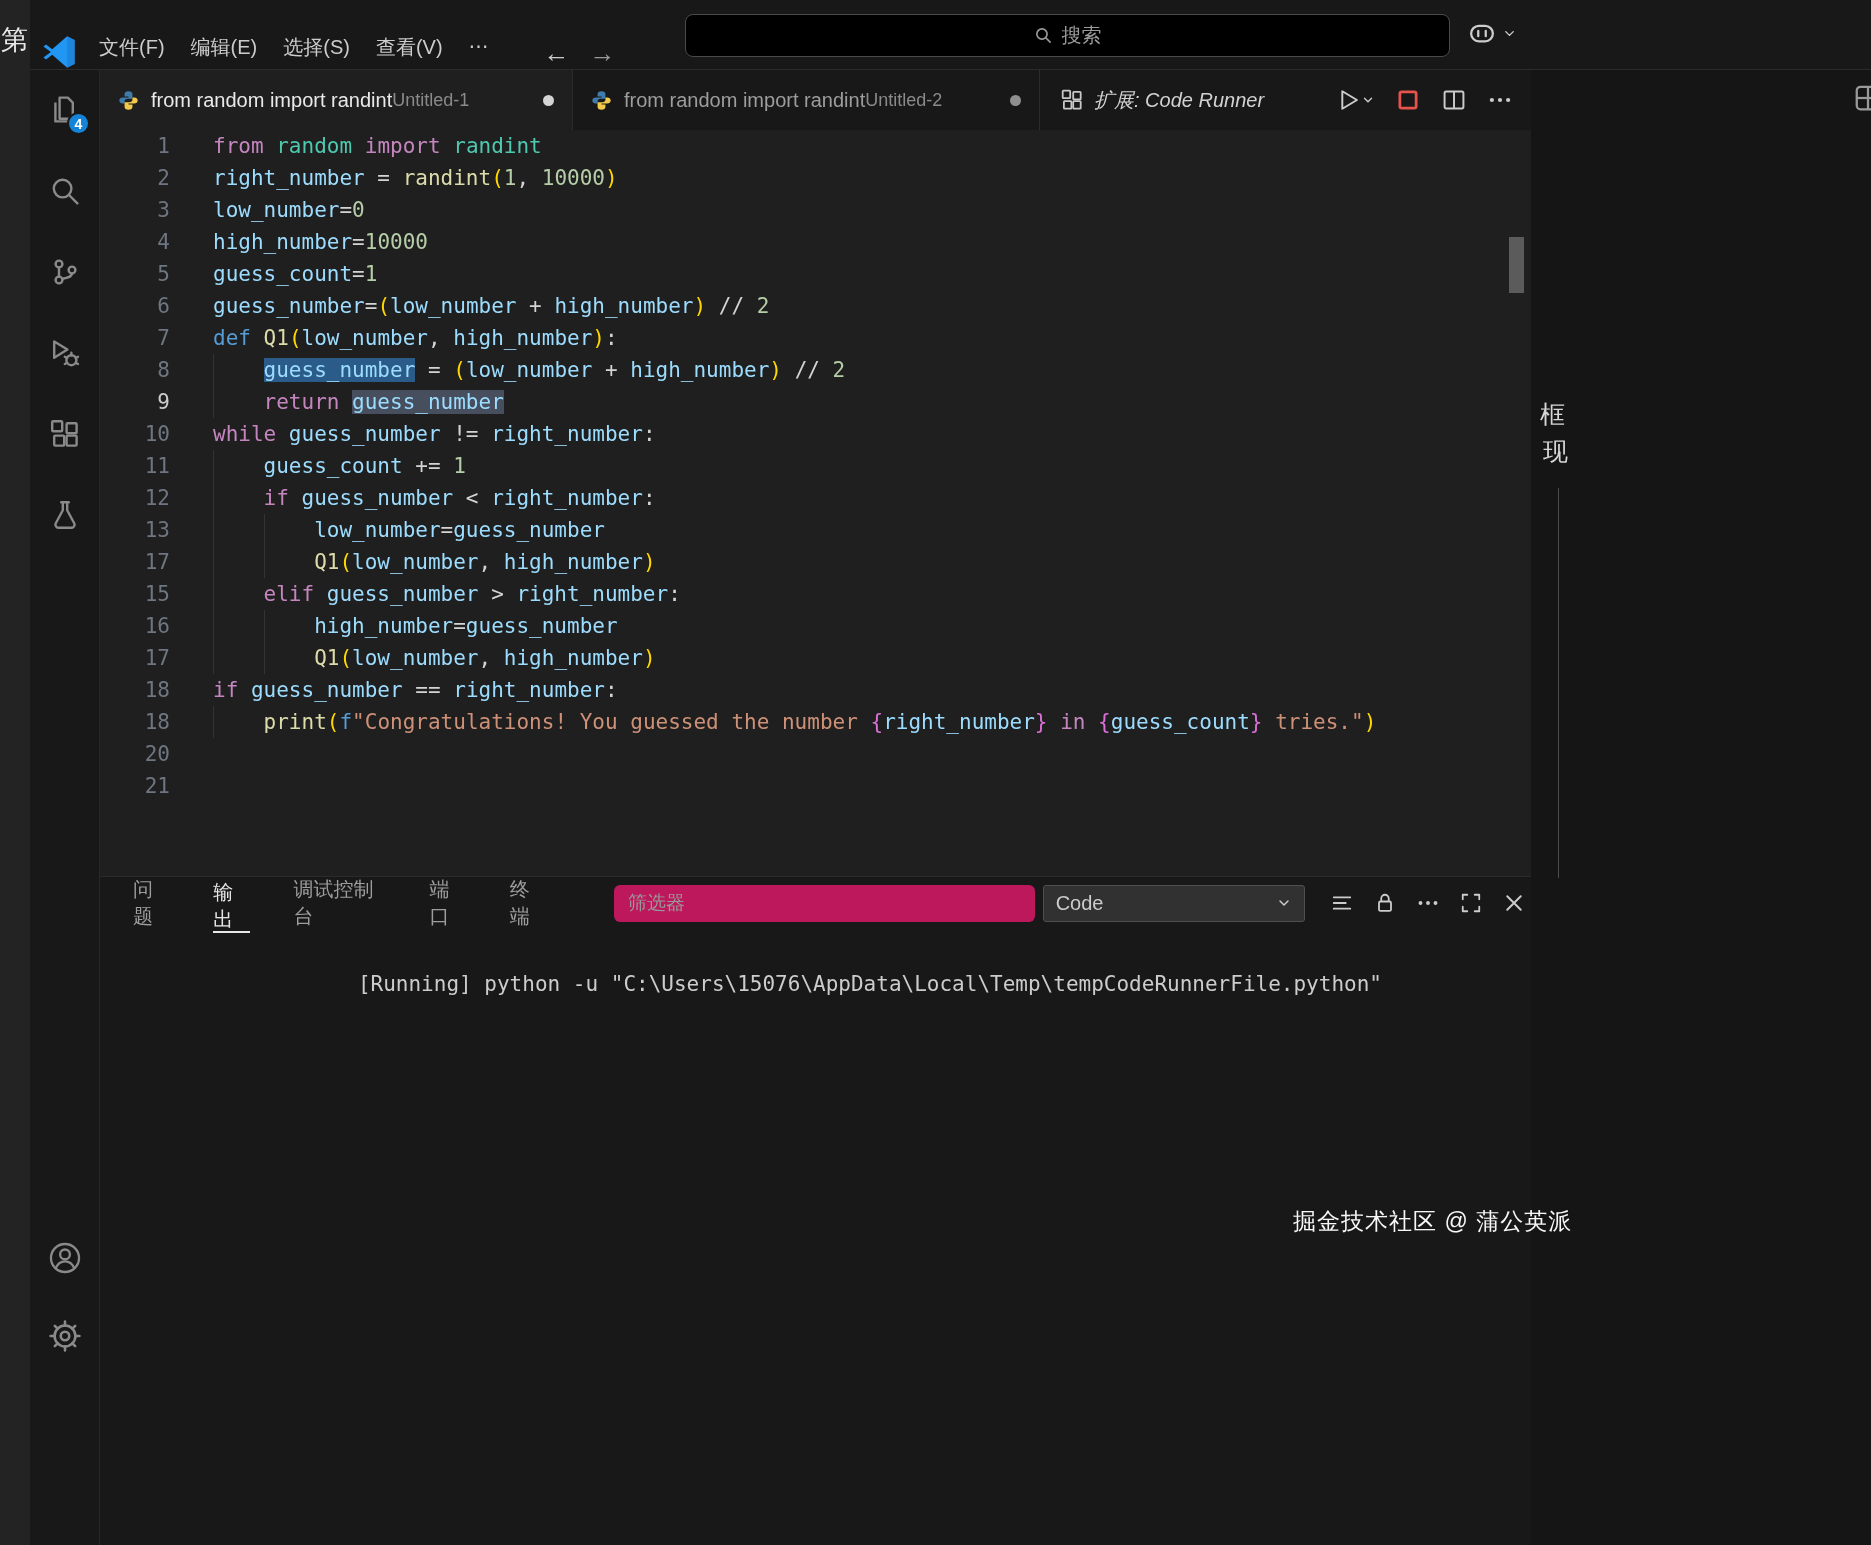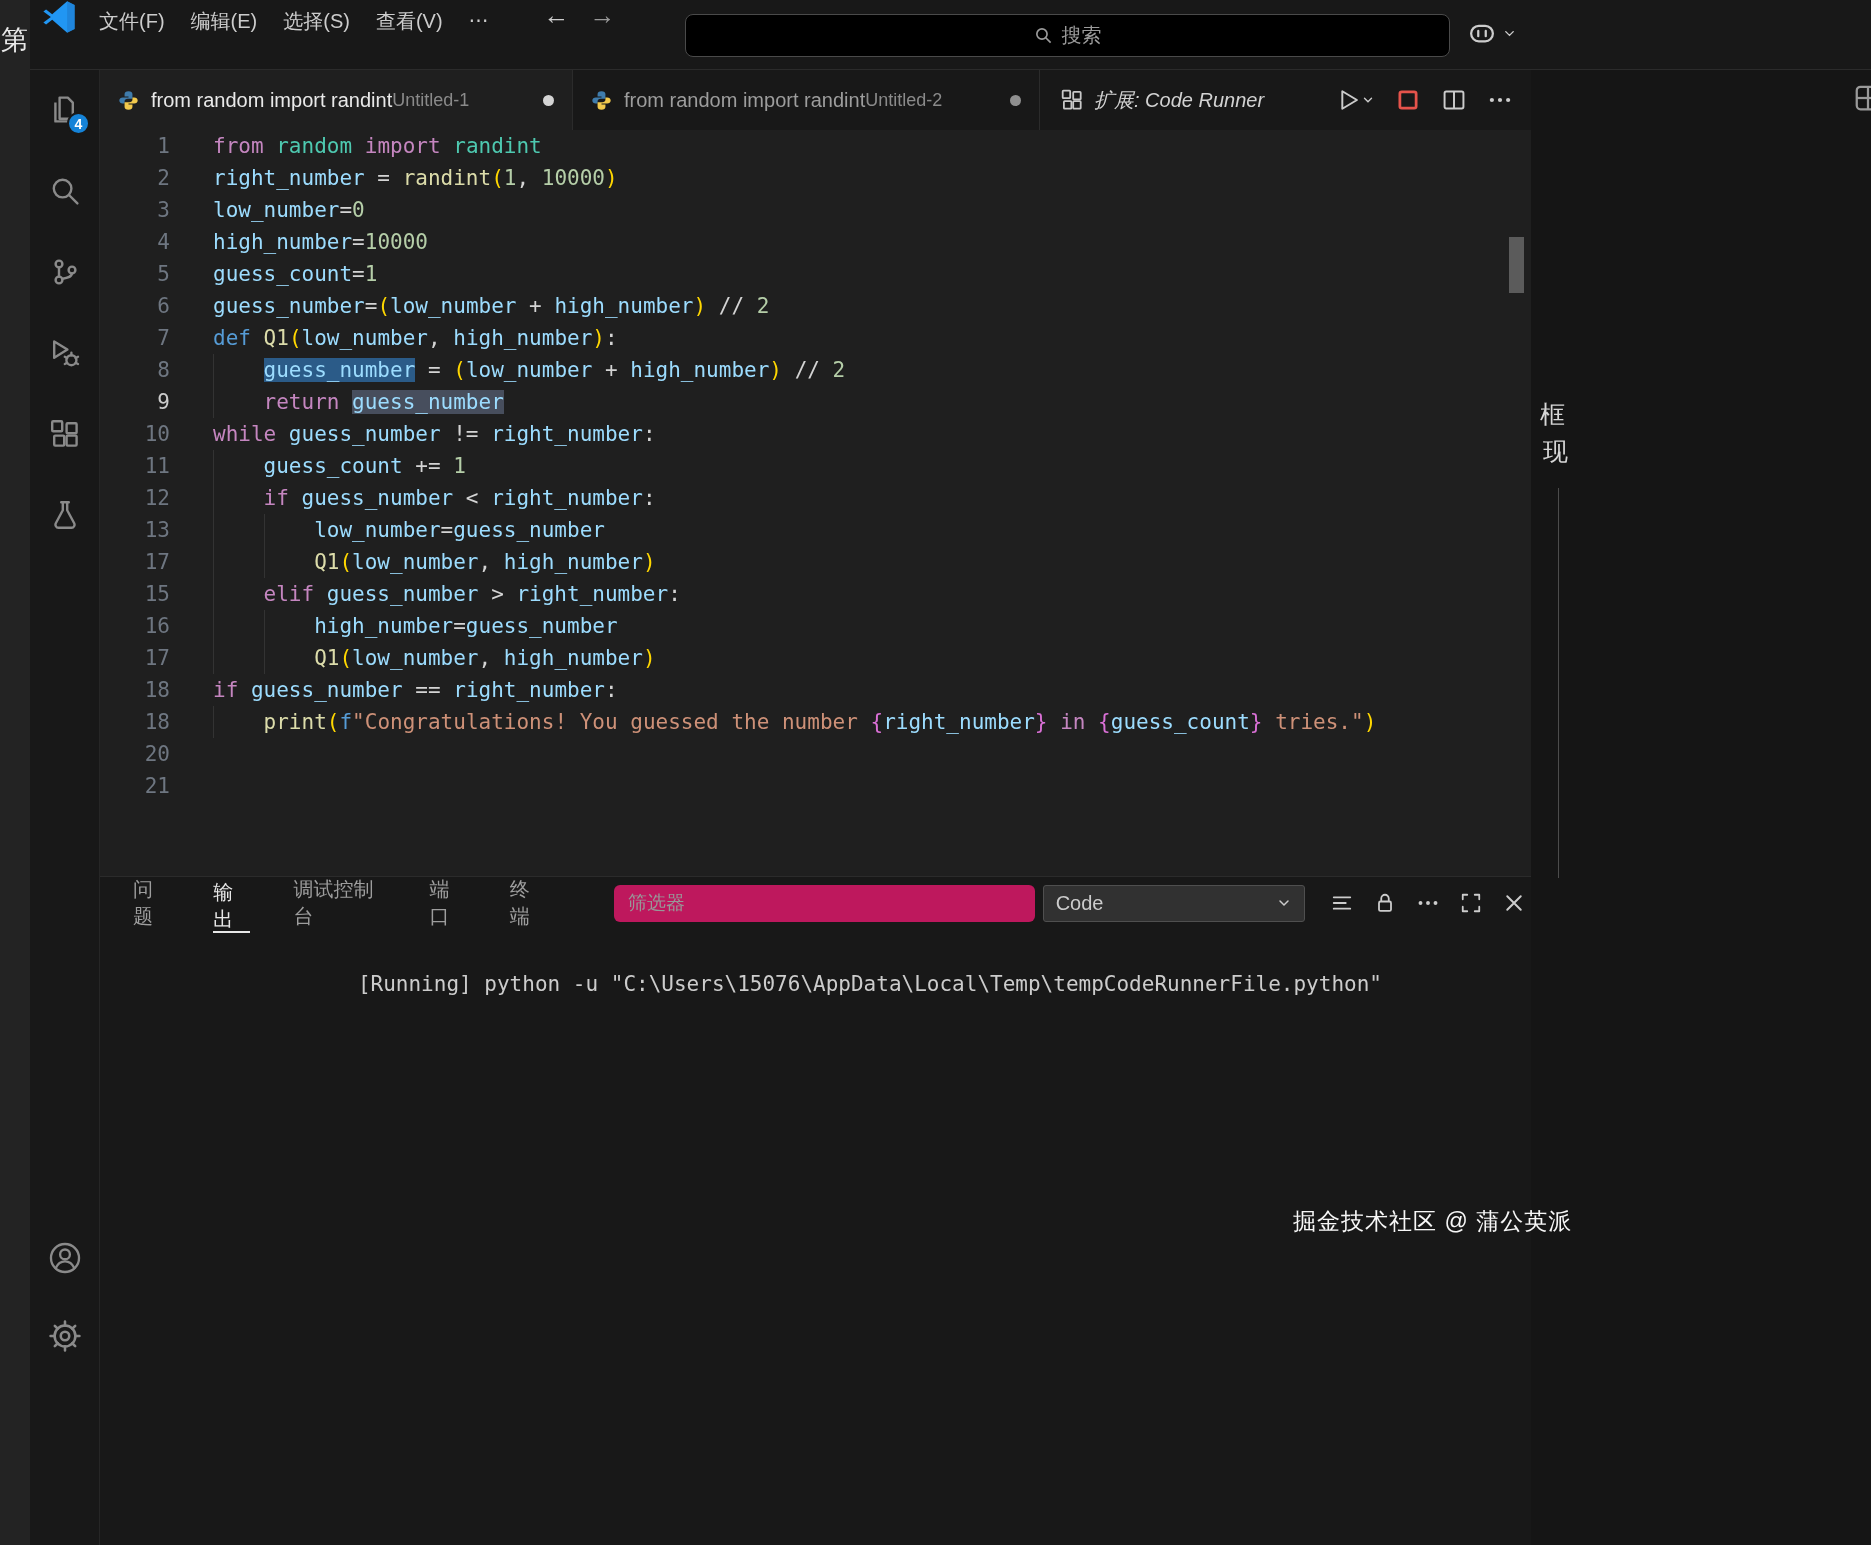--- a/index.html
+++ b/index.html
@@ -12,21 +12,21 @@
   .left-strip { position:absolute; left:0; top:0; width:30px; height:100%; background:#232323; }
   .frag-left  { position:absolute; left:1px; top:22px; font-size:27px; color:#e9e9e9; }
   .right-strip{ position:absolute; left:1531px; top:70px; width:340px; height:1475px; background:#151515; }
   .frag-r1 { position:absolute; left:9px; top:328px; font-size:25px; color:#d6d6d6; }
   .frag-r2 { position:absolute; left:12px; top:365px; font-size:25px; color:#d6d6d6; }
   .frag-vline { position:absolute; left:27px; top:418px; width:1px; height:390px; background:#4c4c4c; }
   .frag-icon { position:absolute; left:1853px; top:83px; }
   
   .titlebar {
     position:absolute; left:30px; top:0; width:1841px; height:70px;
-    background:#181818; border-bottom:1px solid #2b2b2b; display:flex; align-items:flex-start;
+    background:#181818; border-bottom:1px solid #2b2b2b; display:flex; align-items:flex-end;
   }
   .vscode-logo { margin-left:12px; flex:none; }
   .menus { display:flex; margin-left:10px; }
   .menu-item { padding:8px 13px; font-size:20px; color:#cccccc; border-radius:6px; cursor:default; }
   .nav-arrows { display:flex; gap:20px; margin-left:42px; font-size:26px; }
   .arrow-fwd { color:#999999; }
   .search-box {
     position:absolute; left:655px; top:14px; width:765px; height:43px;
     background:#000000; border:1px solid #4a4a4a; border-radius:8px;
     display:flex; align-items:center; justify-content:center; gap:9px;

